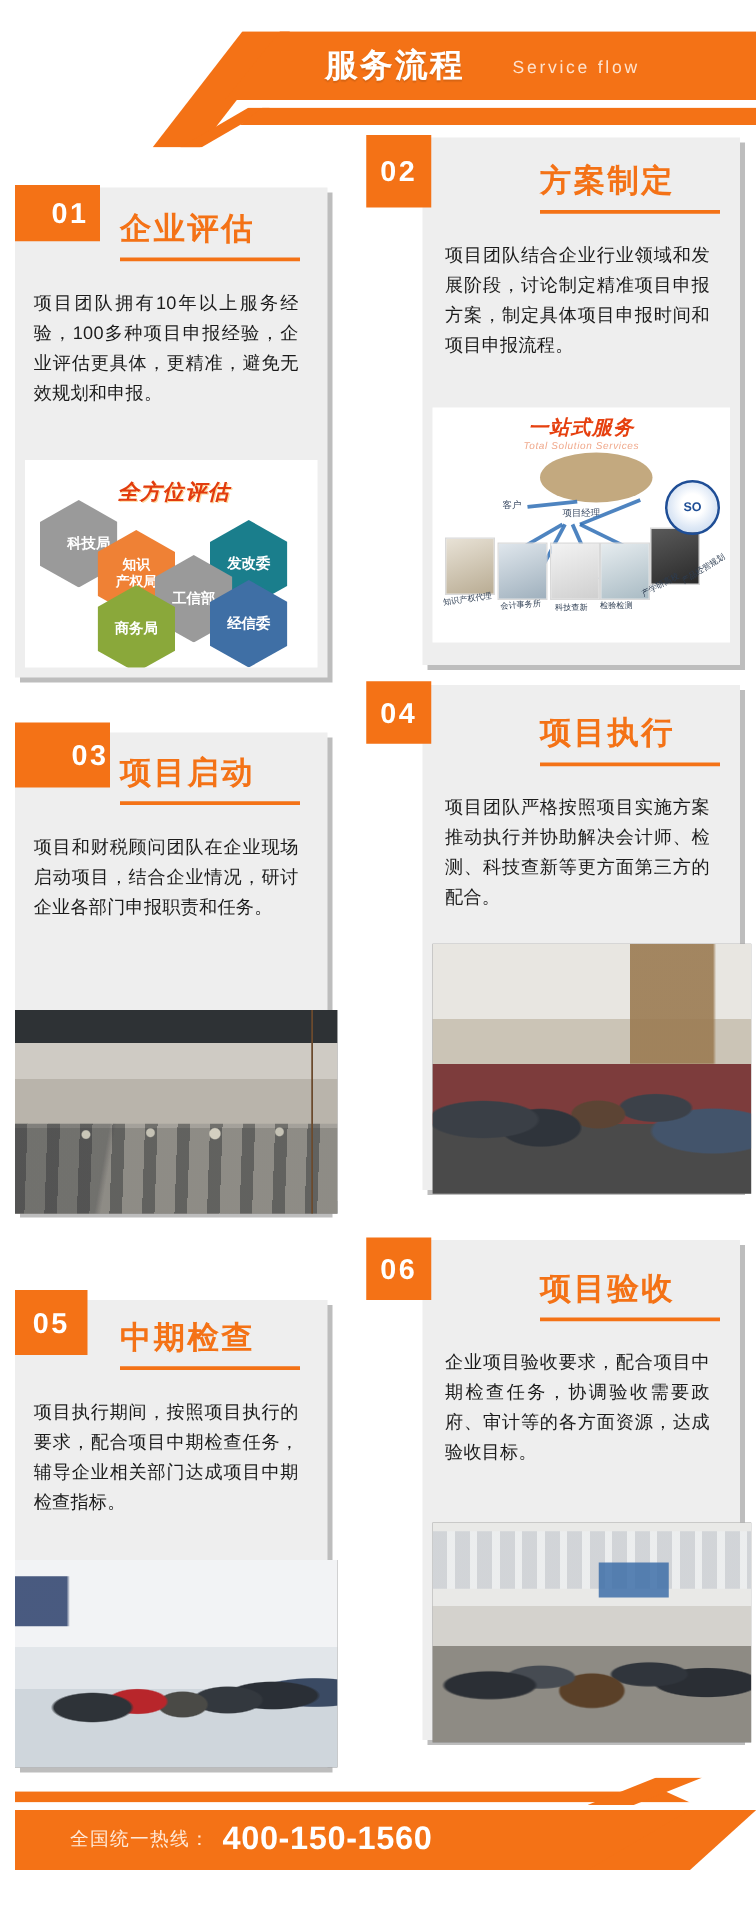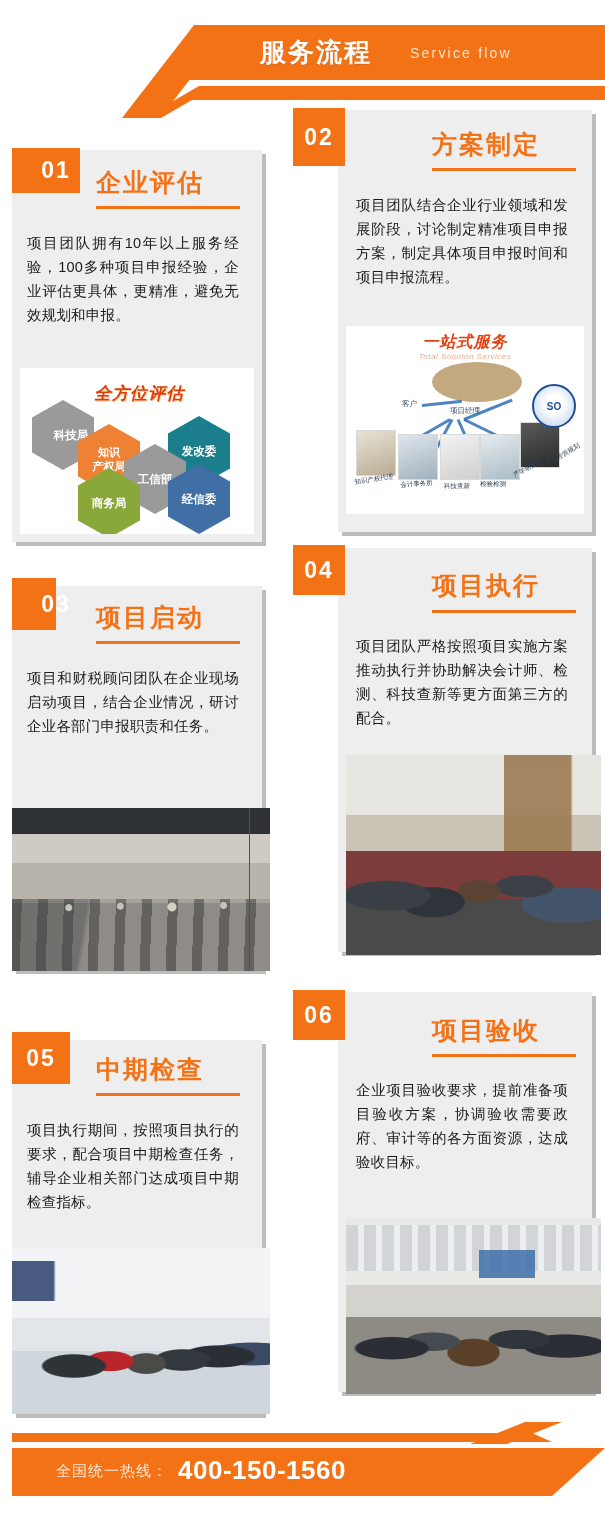--- a/index.html
+++ b/index.html
@@ -231,21 +231,21 @@
 
     <div class="svc-botlbl" style="left:8px;   top:152px; transform:rotate(-8deg);">知识产权代理</div>
     <div class="svc-botlbl" style="left:54px;  top:155px; transform:rotate(-4deg);">会计事务所</div>
     <div class="svc-botlbl" style="left:98px;  top:156px;">科技查新</div>
     <div class="svc-botlbl" style="left:134px; top:154px;">检验检测</div>
     <div class="svc-botlbl" style="left:166px; top:146px; transform:rotate(-28deg);">产学研高校</div>
     <div class="svc-botlbl" style="left:198px; top:136px; transform:rotate(-32deg);">产品经营规划</div>
   </div>
 
   <div class="card" style="left:12px; top:586px; width:250px; height:384px;"></div>
-  <div class="badge" style="left:12px; top:578px; width:44px; height:52px;padding-left:44px;">03</div>
+  <div class="badge" style="left:12px; top:578px; width:76px; height:52px;padding-left:44px;">03</div>
   <div class="card-title" style="left:96px; top:601px;">项目启动</div>
   <div class="title-rule" style="left:96px; top:641px; width:144px;"></div>
   <div class="card-body" style="left:27px; top:666px; width:212px;">项目和财税顾问团队在企业现场启动项目，结合企业情况，研讨企业各部门申报职责和任务。</div>
 
   <div class="photo" style="left:12px; top:808px; width:258px; height:163px;">
     <div class="sky" style="background:linear-gradient(180deg,#2e3235 0 16%,#cfcbc4 16% 34%,#b9b4ab 34% 58%,#9e9a92 58% 100%);"></div>
     <div class="sky" style="background:
       radial-gradient(circle at 22% 12%, rgba(255,250,230,.75) 0 3px, transparent 4px),
       radial-gradient(circle at 42% 10%, rgba(255,250,230,.7) 0 3px, transparent 4px),
       radial-gradient(circle at 62% 11%, rgba(255,250,230,.8) 0 4px, transparent 5px),
@@ -291,21 +291,21 @@
       radial-gradient(ellipse at 52% 58%, #4a4a46 0 10%, transparent 11%),
       radial-gradient(ellipse at 66% 55%, #33383e 0 11%, transparent 12%),
       radial-gradient(ellipse at 80% 52%, #2a2f36 0 12%, transparent 13%),
       radial-gradient(ellipse at 93% 50%, #3a4a63 0 13%, transparent 14%);"></div>
   </div>
 
   <div class="card" style="left:338px; top:992px; width:254px; height:400px;"></div>
   <div class="badge" style="left:293px; top:990px; width:52px; height:50px;">06</div>
   <div class="card-title" style="left:432px; top:1014px;">项目验收</div>
   <div class="title-rule" style="left:432px; top:1054px; width:144px;"></div>
-  <div class="card-body" style="left:356px; top:1078px; width:212px;">企业项目验收要求，提前准备项目验收方案，协调验收需要政府、审计等的各方面资源，达成验收目标。</div>
+  <div class="card-body" style="left:356px; top:1078px; width:212px;">企业项目验收要求，配合项目中期检查任务，协调验收需要政府、审计等的各方面资源，达成验收目标。</div>
 
   <div class="photo" style="left:346px; top:1218px; width:255px; height:176px;">
     <div class="sky" style="background:linear-gradient(180deg,#e9e9e7 0 38%,#d4d2cd 38% 56%,#8e8b84 56% 100%);"></div>
     <div class="sky" style="height:26%; top:4%; background:
       repeating-linear-gradient(90deg, #cfd2d6 0 12px, #eceeef 12px 18px);
       opacity:.9;"></div>
     <div class="sky" style="top:18%; left:52%; width:22%; height:16%; background:#3e6ea8; opacity:.85;"></div>
     <div class="sky" style="top:38%; background:
       radial-gradient(ellipse at 18% 58%, #2b2f35 0 12%, transparent 13%),
       radial-gradient(ellipse at 34% 52%, #464b52 0 11%, transparent 12%),

